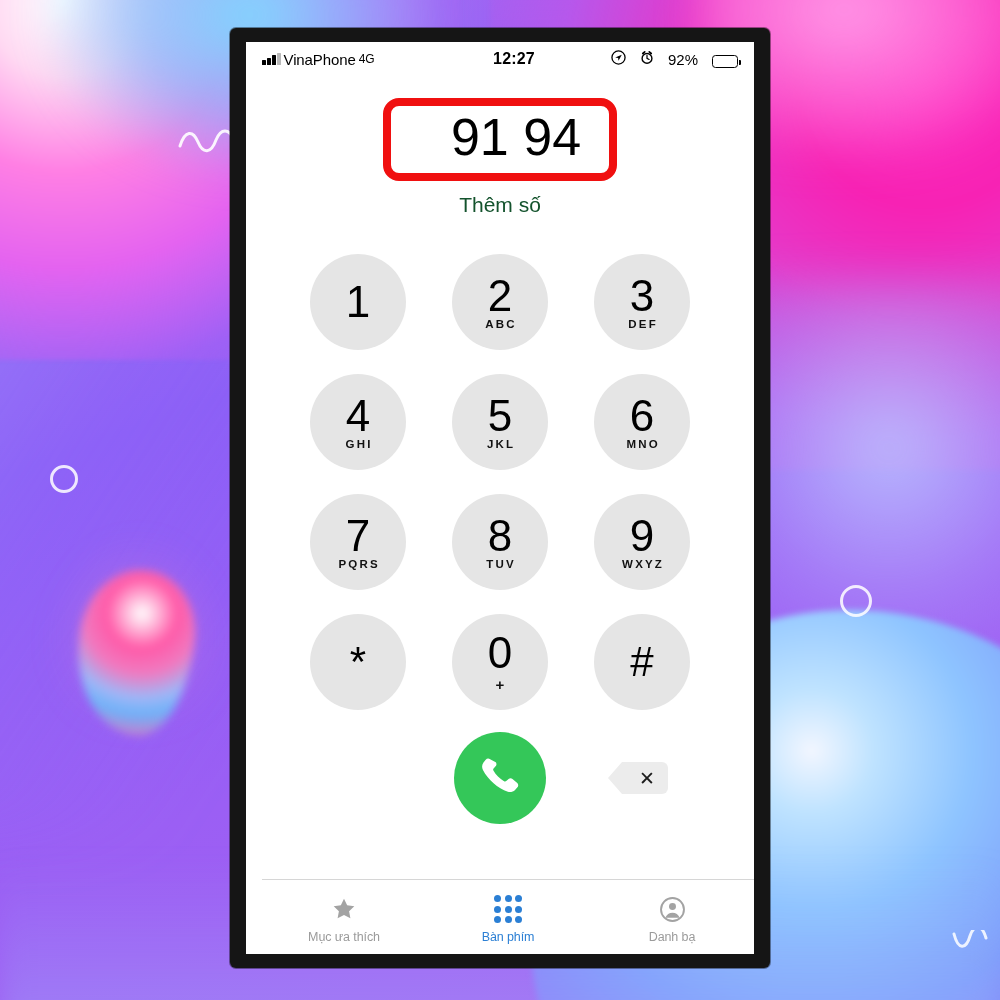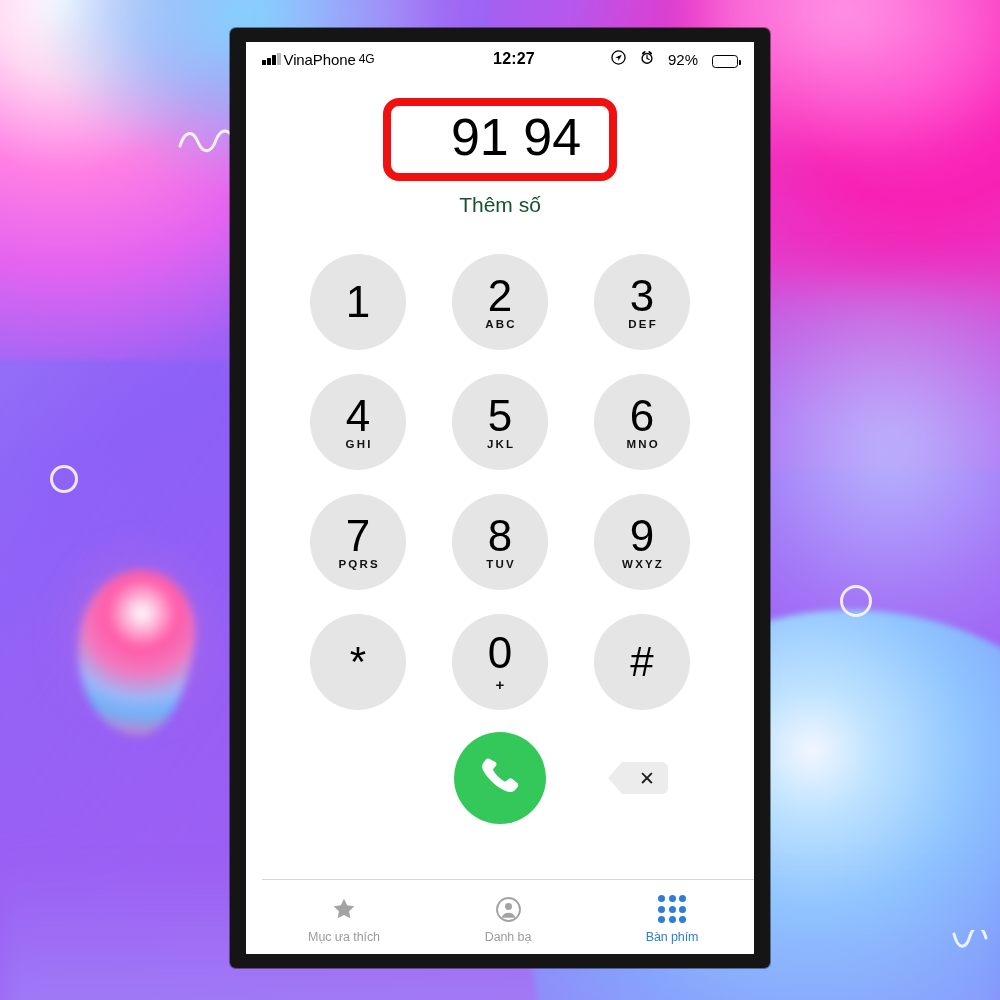--- a/index.html
+++ b/index.html
@@ -463,45 +463,45 @@
       <div class="tab-item">
         <span class="tab-icon">
           <svg width="26" height="26" viewBox="0 0 24 24">
             <path fill="#a3a3a3" d="M12 2.6l2.9 6 6.6.9-4.8 4.6 1.2 6.5L12 17.5 6.1 20.6l1.2-6.5L2.5 9.5l6.6-.9z"></path>
           </svg>
         </span>
         <span class="tab-label">Mục ưa thích</span>
       </div>
 
 
-      <div class="tab-item">
-        <span class="tab-icon">
-          <svg width="27" height="27" viewBox="0 0 24 24">
-            <circle cx="12" cy="12" r="10.2" fill="none" stroke="#a3a3a3" stroke-width="1.7"></circle>
-            <circle cx="12" cy="9.4" r="3.1" fill="#a3a3a3"></circle>
-            <path d="M5.6 19.4c1.1-3 3.5-4.6 6.4-4.6s5.3 1.6 6.4 4.6" fill="#a3a3a3"></path>
-          </svg>
-        </span>
-        <span class="tab-label">Danh bạ</span>
-      </div>
-
       <div class="tab-item active">
         <span class="tab-icon">
           <span class="icon-keypad-grid">
             <span></span>
               <span></span>
               <span></span>
             <span></span>
               <span></span>
               <span></span>
             <span></span>
               <span></span>
               <span></span>
           </span>
         </span>
         <span class="tab-label">Bàn phím</span>
       </div>
 
+      <div class="tab-item">
+        <span class="tab-icon">
+          <svg width="27" height="27" viewBox="0 0 24 24">
+            <circle cx="12" cy="12" r="10.2" fill="none" stroke="#a3a3a3" stroke-width="1.7"></circle>
+            <circle cx="12" cy="9.4" r="3.1" fill="#a3a3a3"></circle>
+            <path d="M5.6 19.4c1.1-3 3.5-4.6 6.4-4.6s5.3 1.6 6.4 4.6" fill="#a3a3a3"></path>
+          </svg>
+        </span>
+        <span class="tab-label">Danh bạ</span>
+      </div>
+
 
     </div>
 
   </div>
 </div>
 
 </body></html>

